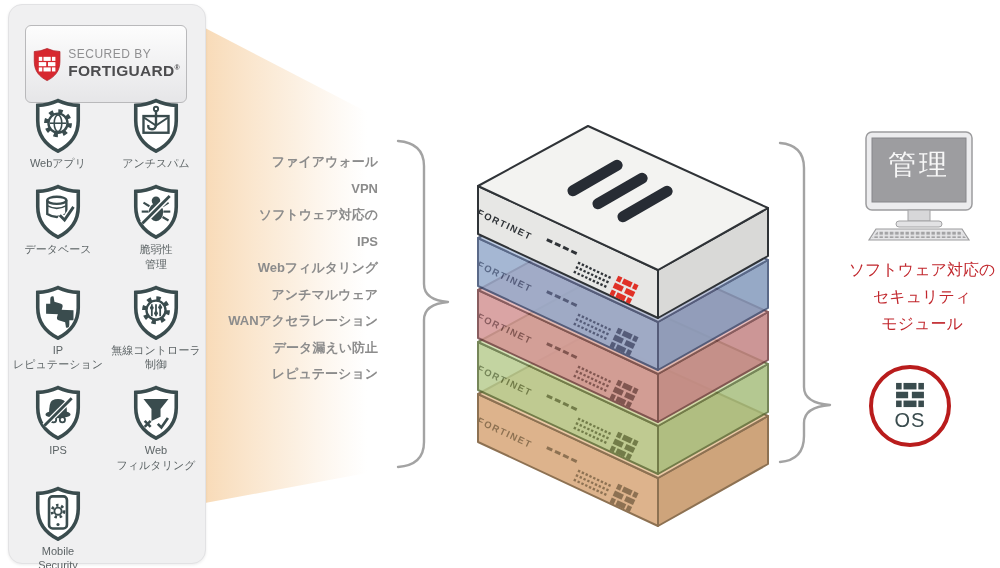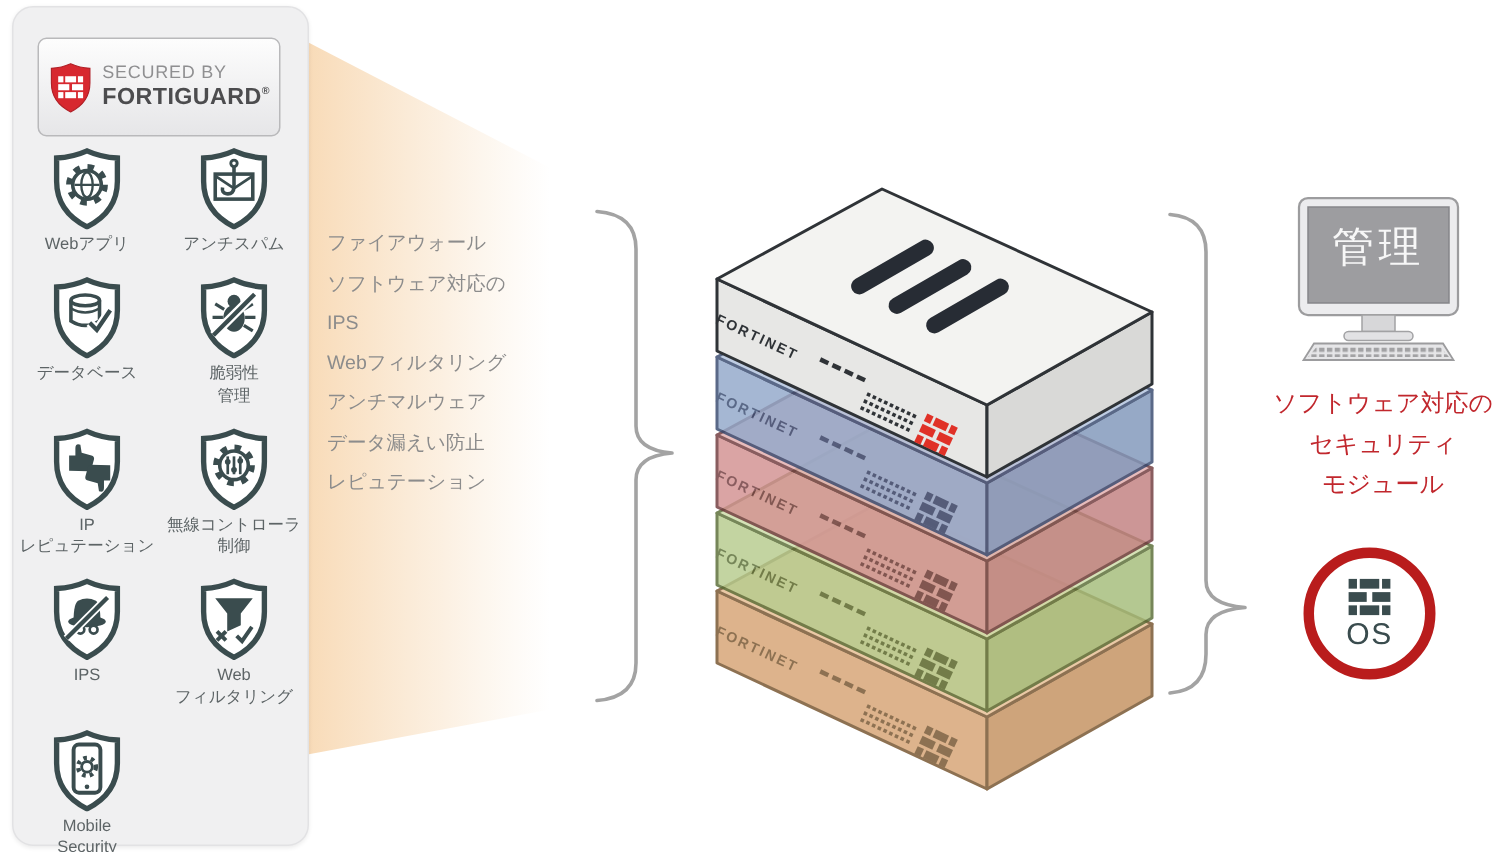--- a/index.html
+++ b/index.html
@@ -3,38 +3,38 @@
 <meta charset="utf-8">
 <style>
   html,body{margin:0;padding:0;background:#fff;}
   body{font-family:"Liberation Sans","DejaVu Sans",sans-serif;}
   .canvas{position:relative;width:1000px;height:568px;background:#fff;overflow:hidden;}
   .pre{white-space:pre-line;}
 
   
   .panel{position:absolute;left:8px;top:4px;width:196px;height:558px;background:#f0f0f1;
          border:1px solid #e2e2e4;border-radius:14px;box-shadow:0 1px 3px rgba(0,0,0,.08);}
-  .badge{position:absolute;left:16px;top:20px;width:162px;height:66px;border:1px solid #b9b9bb;
+  .badge{position:absolute;left:16px;top:20px;width:162px;height:78px;border:1px solid #b9b9bb;
          border-radius:6px;background:linear-gradient(#fdfdfd,#e6e6e8);display:flex;align-items:center;
          padding:0 6px;box-sizing:border-box;gap:6px;}
   .badge-txt{display:flex;flex-direction:column;line-height:1.15;}
   .badge-l1{font-size:12px;color:#8f8f91;letter-spacing:.5px;}
   .badge-l2{font-size:15.5px;font-weight:bold;color:#4c4c4e;letter-spacing:.3px;}
   .badge-l2 sup{font-size:7px;}
   .sgrid{position:absolute;left:0;top:92px;width:196px;display:grid;grid-template-columns:98px 98px;
          row-gap:13px;justify-items:center;}
   .cell{display:flex;flex-direction:column;align-items:center;width:96px;}
   .shield{width:52px;height:56px;flex:0 0 auto;}
   .slabel{font-size:11px;color:#5d6466;text-align:center;margin-top:3px;line-height:1.3;}
 
   
   .beam{position:absolute;left:200px;top:20px;}
 
   
-  .features{position:absolute;left:218px;top:149px;width:160px;}
+  .features{position:absolute;left:218px;top:149px;width:160px;text-align:right;font-weight:bold;}
   .feat{font-size:13px;color:#8c8c8c;height:26.5px;line-height:26.5px;white-space:nowrap;}
 
   
   .brace{position:absolute;}
   .brace path{fill:none;stroke:#a3a3a3;stroke-width:2.4;stroke-linecap:round;stroke-linejoin:round;}
 
   
   .stack{position:absolute;left:470px;top:114px;}
   .stack polygon{stroke:var(--line);stroke-width:2;stroke-linejoin:round;}
   .stack .f-top{fill:var(--top);}
@@ -48,21 +48,21 @@
   .u-green {--top:#cdddא8;--front:#b6cb8d;--side:#a4bc79;--line:#596c35;--logo:#596c35;opacity:.82;}
   .u-green {--top:#cddca8;--front:#b6cb8d;--side:#a4bc79;--line:#596c35;--logo:#596c35;opacity:.82;}
   .u-orange{--top:#e6be93;--front:#d6a373;--side:#c4915f;--line:#75532d;--logo:#75532d;opacity:.82;}
 
   
   .monitor{position:absolute;left:858px;top:130px;}
   .mon-label{position:absolute;left:872px;top:146px;width:94px;text-align:center;color:#f7f7f7;
              font-size:28px;letter-spacing:3px;}
   .note{position:absolute;left:838px;top:256px;width:168px;text-align:center;color:#c1272d;
         font-size:16px;line-height:27px;}
-  .osb{position:absolute;left:869px;top:365px;width:74px;height:74px;border:7px solid #b91c1c;
+  .osb{position:absolute;left:869px;top:365px;width:74px;height:74px;border:4px solid #b91c1c;
        border-radius:50%;background:#fff;display:flex;flex-direction:column;align-items:center;
        justify-content:center;}
   .osb svg{width:40px;height:26px;margin-top:2px;}
   .os-label{font-size:20px;color:#3a4c4e;letter-spacing:1px;margin-top:1px;}
 
   .icon-dark{fill:#3a4c4e;}
   .sh-outline{fill:#ffffff;stroke:#3a4c4e;stroke-width:3;}
   .g-st{fill:none;stroke:#3a4c4e;}
 </style>
 </head>
@@ -227,24 +227,26 @@
         </svg>
         <div class="slabel pre">Mobile
 Security</div>
       </div>
 
     </div>
   </div>
 
   <div class="features">
     <div class="feat">ファイアウォール</div>
+    <div class="feat">VPN</div>
     <div class="feat">ソフトウェア対応の</div>
     <div class="feat">IPS</div>
     <div class="feat">Webフィルタリング</div>
     <div class="feat">アンチマルウェア</div>
+    <div class="feat">WANアクセラレーション</div>
     <div class="feat">データ漏えい防止</div>
     <div class="feat">レピュテーション</div>
   </div>
 
   <svg class="brace" style="left:390px;top:132px;" width="70" height="345">
     <path d="M8 9 Q34 11 34 34 L34 152 Q34 168 58 170 Q34 172 34 188 L34 310 Q34 333 8 335"></path>
   </svg>
   <svg class="brace" style="left:770px;top:134px;" width="70" height="336">
     <path d="M10 9 Q34 11 34 34 L34 253 Q34 269 60 271 Q34 273 34 289 L34 302 Q34 326 10 328"></path>
   </svg>

